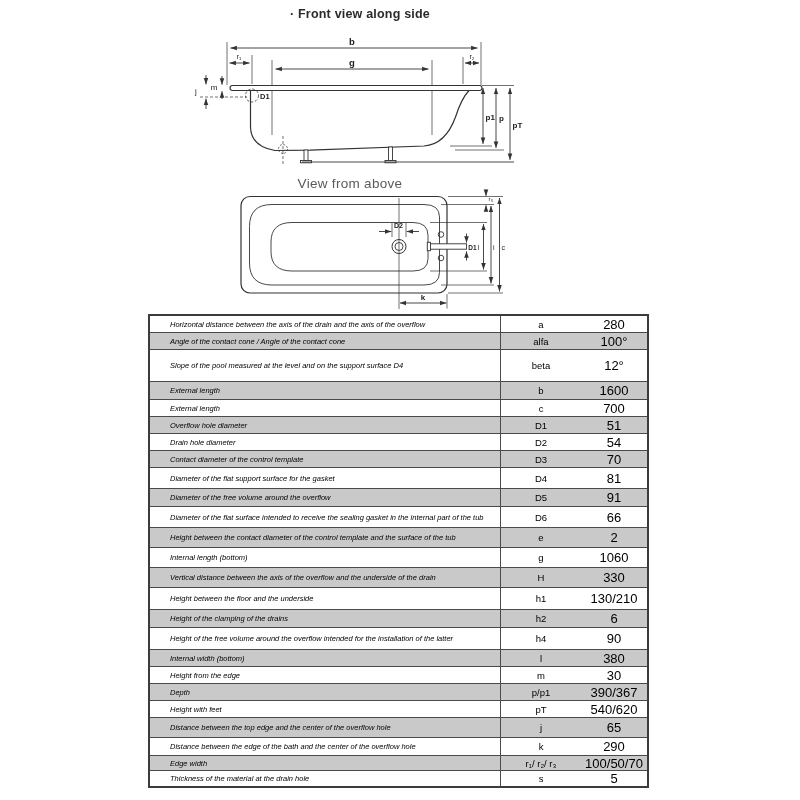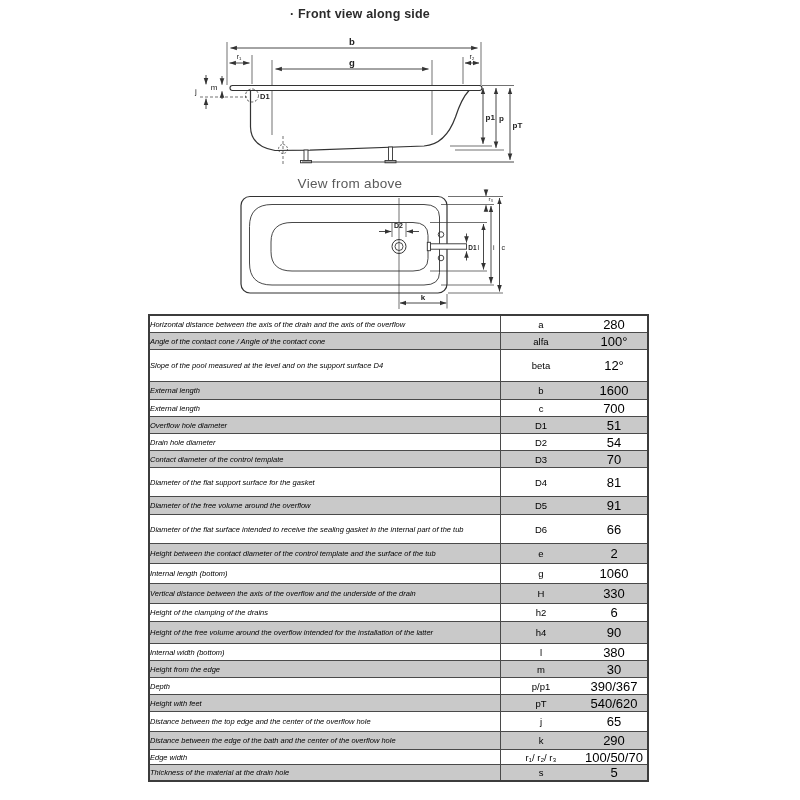--- a/index.html
+++ b/index.html
@@ -13,26 +13,26 @@
 
   svg.drawing{position:absolute;left:0;top:0;}
   svg text{font-family:"Liberation Sans","DejaVu Sans",sans-serif;fill:#222;}
 
   .tbl{position:absolute;left:148px;top:314px;width:501px;border:2px solid #3c3c3c;
     box-sizing:border-box;background:#fff;}
   .row{display:flex;align-items:stretch;border-top:1px solid #4a4a4a;box-sizing:border-box;height:17px;background:#fff;}
   .row:first-child{border-top:none;}
   .row:nth-child(even){background:#c9c9c9;}
   .c{display:flex;align-items:center;box-sizing:border-box;}
-  .c.d{flex:1;padding-left:0;font-style:italic;font-size:7.5px;white-space:nowrap;
+  .c.d{flex:1;padding-left:20px;font-style:italic;font-size:7.5px;white-space:nowrap;
     border-right:1px solid #4a4a4a;color:#000;}
   .c.s{width:80px;justify-content:center;font-size:9.5px;color:#000;}
   .c.v{width:66px;justify-content:center;font-size:13px;font-weight:400;color:#000;}
   .h15{height:15px}.h16{height:16px}.h18{height:18px}.h20{height:20px}
-  .h21{height:29px}.h22{height:22px}.h24{height:32px}
+  .h21{height:21px}.h22{height:22px}.h24{height:32px}
 </style>
 </head>
 <body>
 
 <div id="stage">
 
   <div class="title-front">· Front view along side</div>
   <div class="title-top">View from above</div>
 
   <svg class="drawing" width="800" height="312" viewBox="0 0 800 312">
@@ -224,20 +224,25 @@
     <div class="row h20">
         <div class="c d">Internal length (bottom)</div>
         <div class="c s">g</div>
         <div class="c v">1060</div>
       </div>
     <div class="row h20">
         <div class="c d">Vertical distance between the axis of the overflow and the underside of the drain</div>
         <div class="c s">H</div>
         <div class="c v">330</div>
       </div>
+    <div class="row h22">
+        <div class="c d">Height between the floor and the underside</div>
+        <div class="c s">h1</div>
+        <div class="c v">130/210</div>
+      </div>
     <div class="row h18">
         <div class="c d">Height of the clamping of the drains</div>
         <div class="c s">h2</div>
         <div class="c v">6</div>
       </div>
     <div class="row h22">
         <div class="c d">Height of the free volume around the overflow intended for the installation of the latter</div>
         <div class="c s">h4</div>
         <div class="c v">90</div>
       </div>

